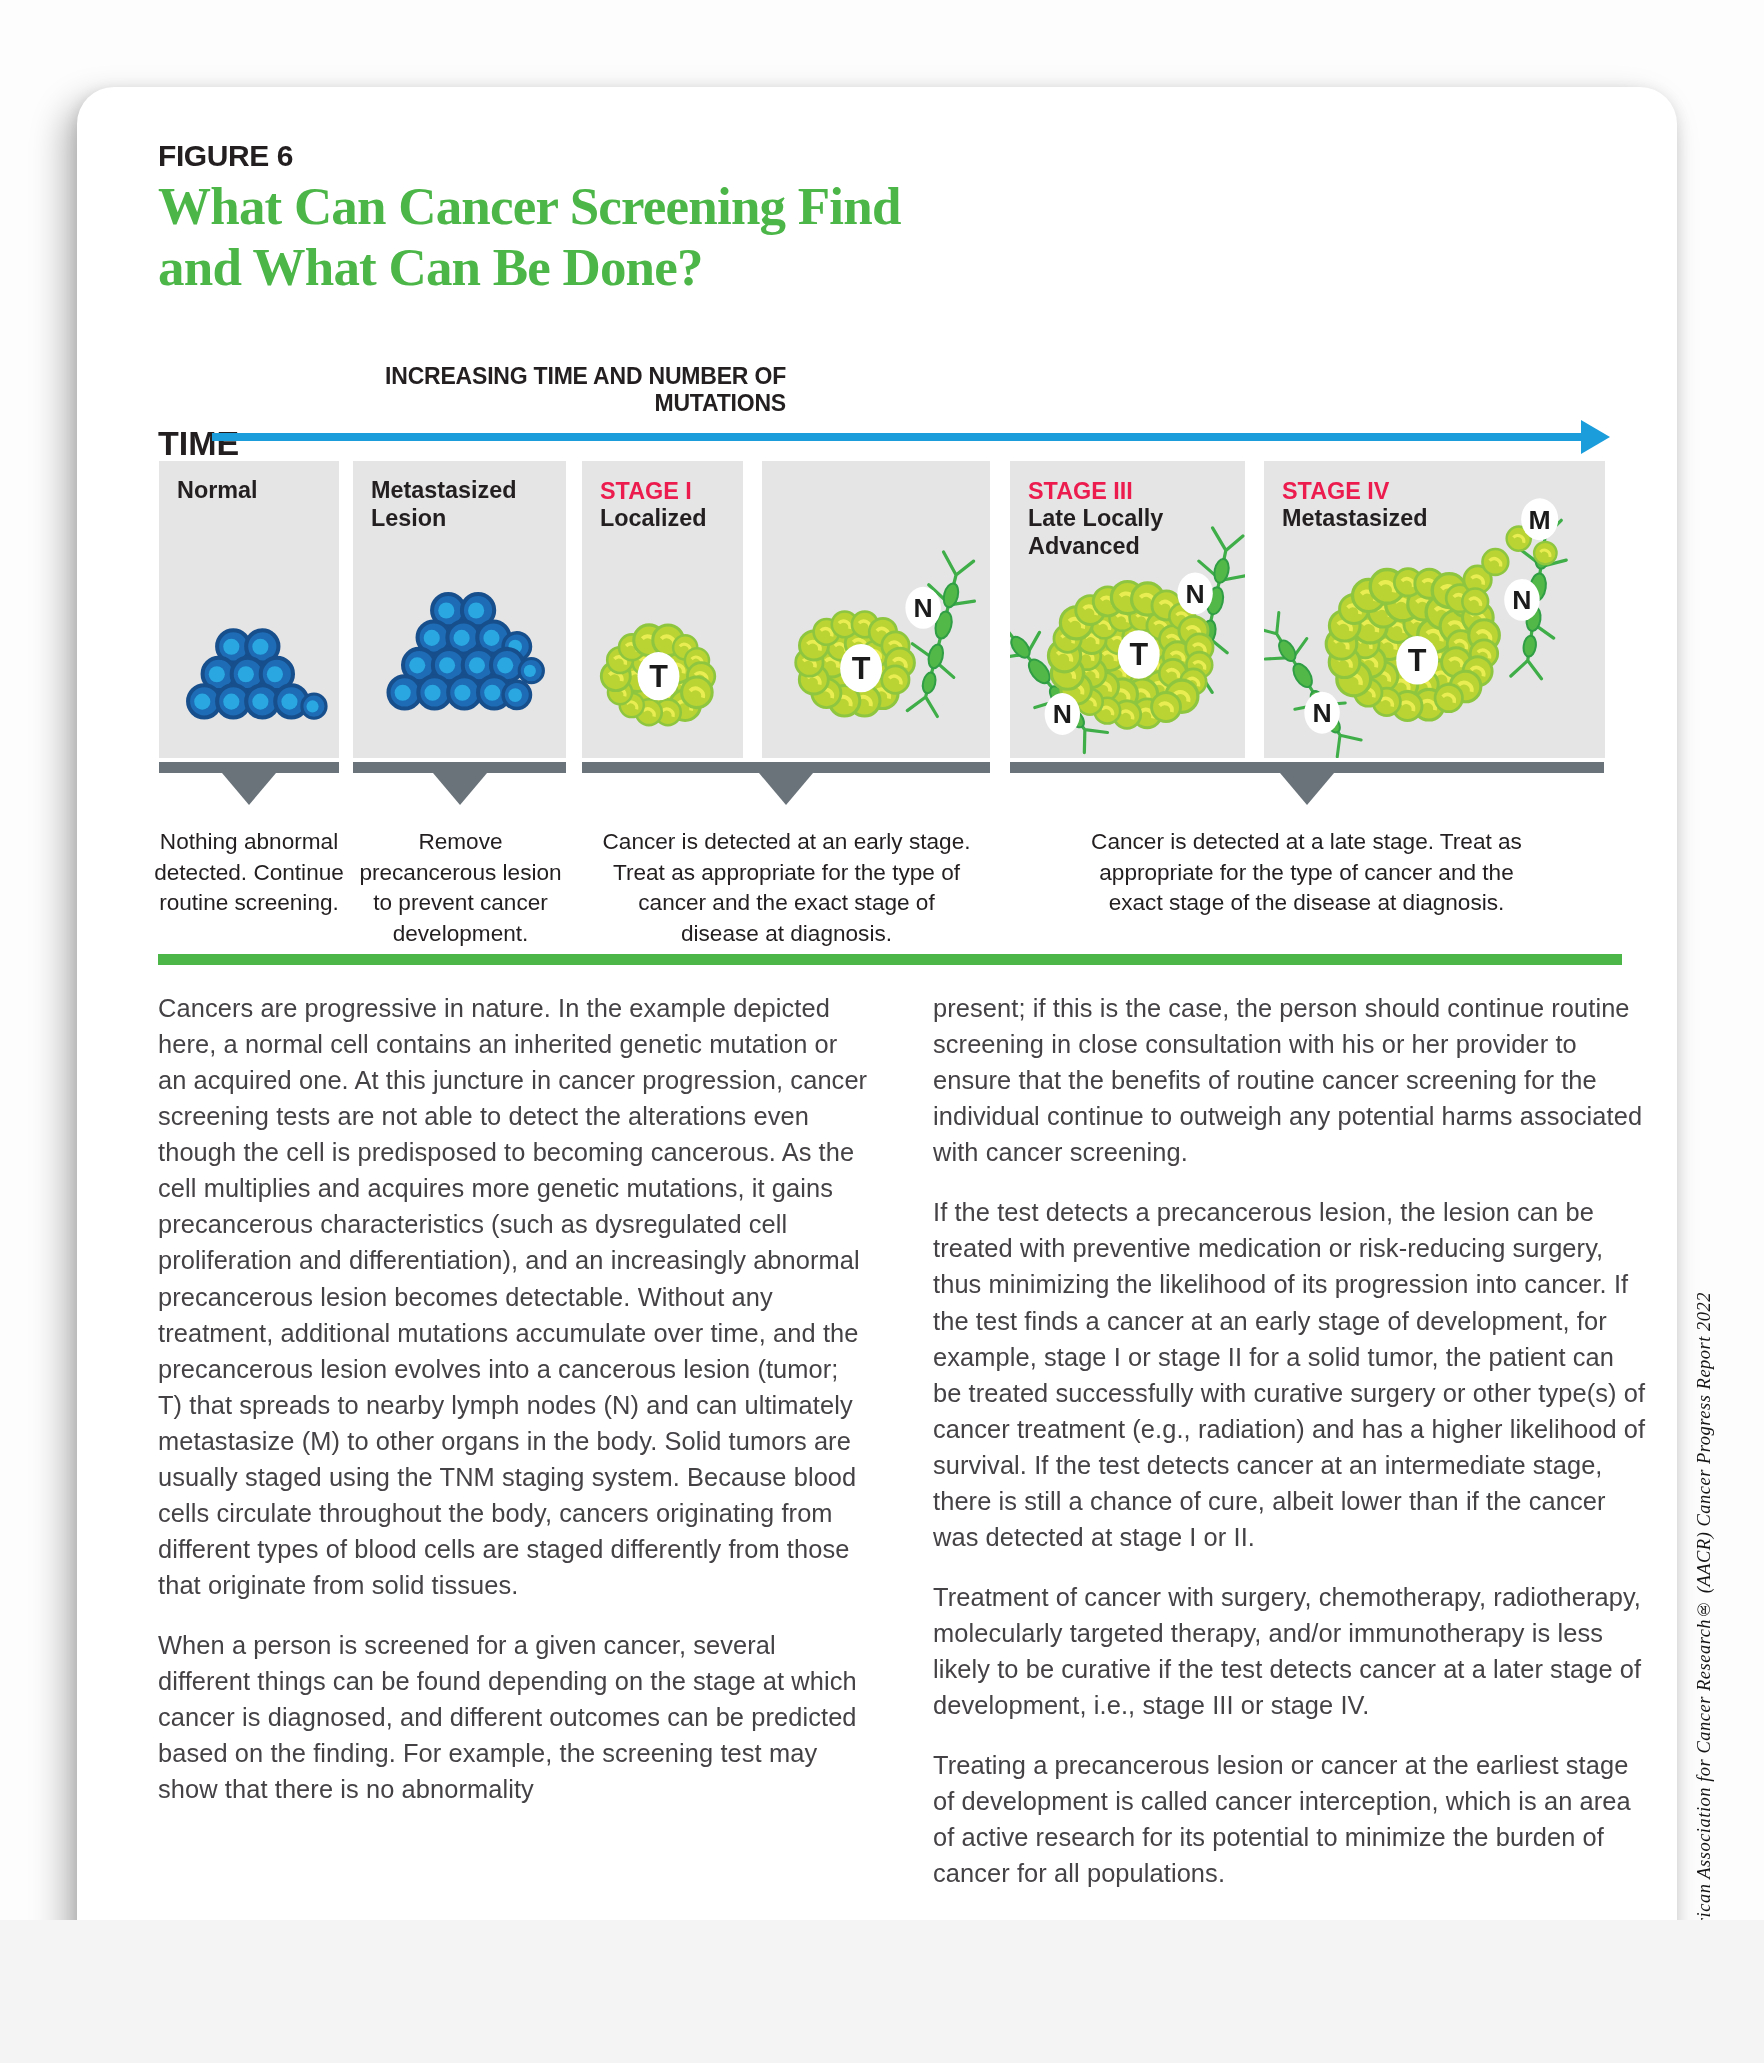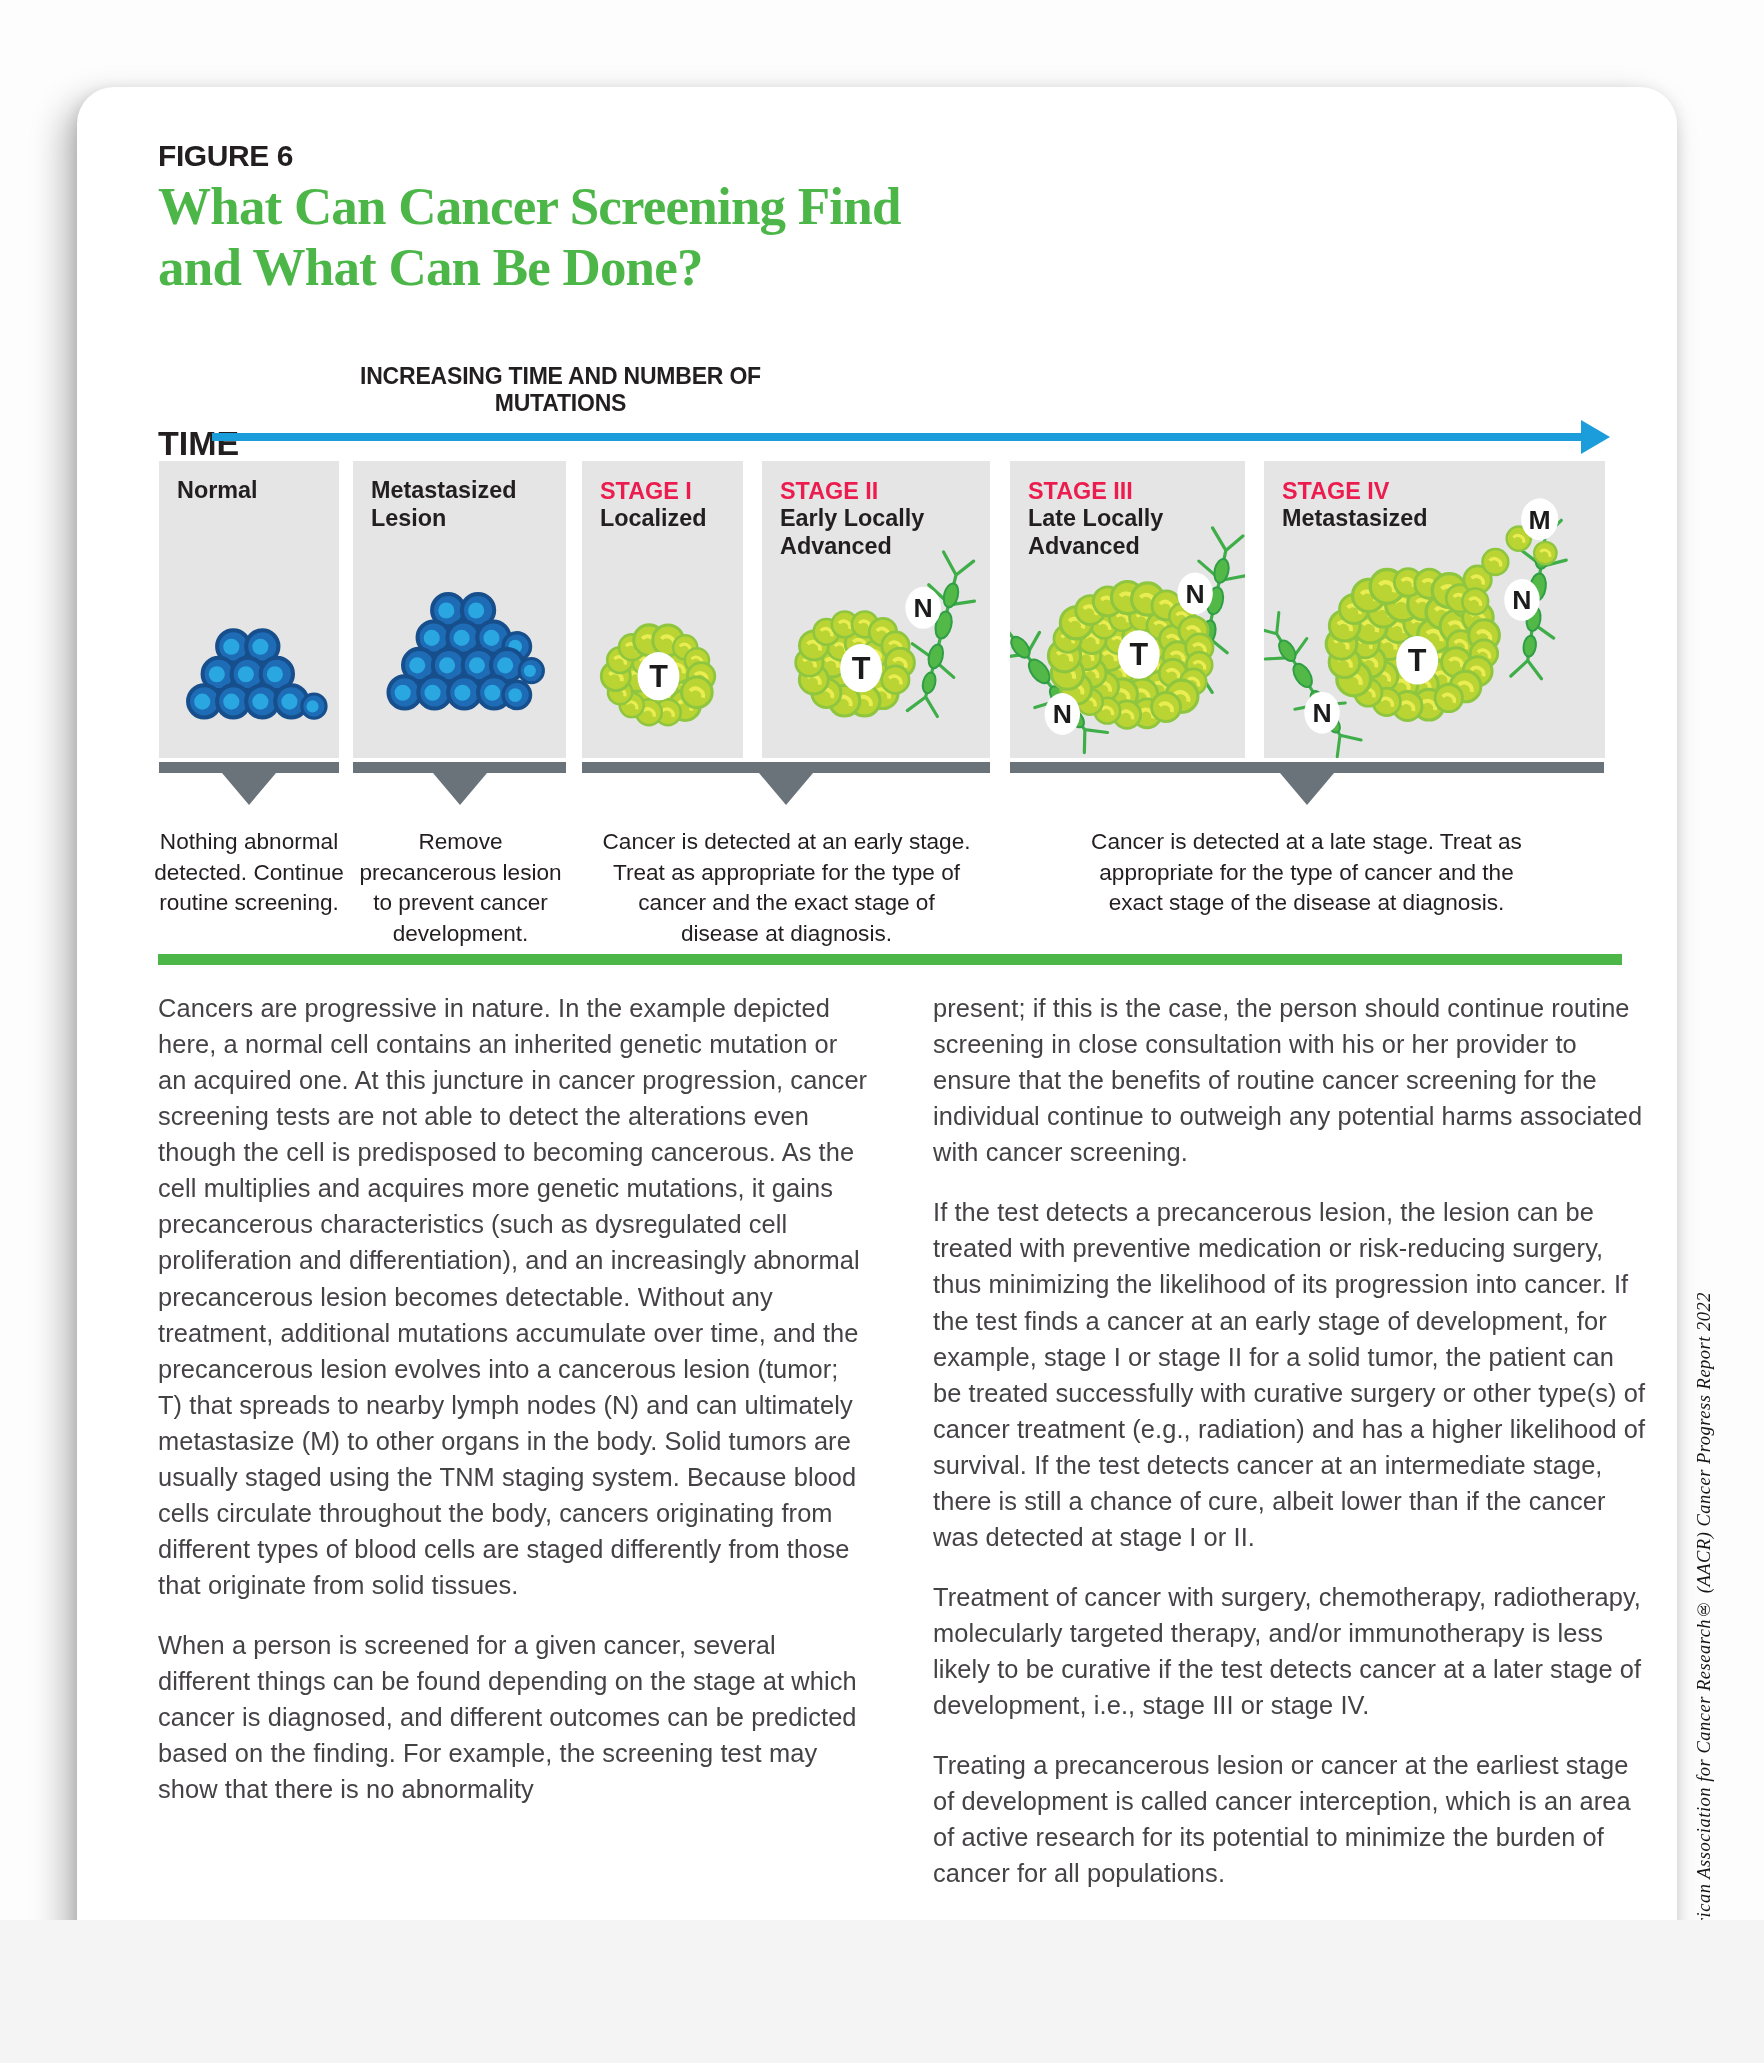--- a/index.html
+++ b/index.html
@@ -4,21 +4,21 @@
 <style>
   html,body{margin:0;padding:0;background:#f4f4f4;}
   .page{position:relative;width:1765px;height:1920px;background:#fdfdfd;overflow:hidden;
         font-family:"Liberation Sans",sans-serif;}
   .card{position:absolute;left:77px;top:87px;width:1600px;height:1935px;background:#ffffff;
         border-radius:37px;box-shadow:-13px 14.5px 34px rgba(0,0,0,.28), 0 4.8px 14.5px rgba(0,0,0,.12);}
   .figure-label{position:absolute;left:81px;top:52px;font-size:30px;font-weight:700;
         color:#231f20;letter-spacing:-0.4px;}
   .title{position:absolute;left:81px;top:89px;font-size:53px;font-weight:700;line-height:1.16;
         color:#4cb748;letter-spacing:-0.8px;font-family:Liberation Serif, serif;}
-  .diagram-header{position:absolute;left:258px;top:276px;width:451px;text-align:center;
+  .diagram-header{position:absolute;left:258px;top:276px;width:451px;text-align:right;
         font-size:23px;font-weight:700;color:#231f20;letter-spacing:-0.2px;}
   .time-label{position:absolute;left:81px;top:337px;font-size:34px;font-weight:700;color:#231f20;}
   .time-shaft{position:absolute;left:135px;top:346px;width:1370px;height:8px;background:#1b9ddb;}
   .time-head{position:absolute;left:1504px;top:333px;width:0;height:0;
         border-top:17px solid transparent;border-bottom:17px solid transparent;border-left:29px solid #1b9ddb;}
   .panel{position:absolute;top:374px;height:297px;background:#e5e5e5;overflow:hidden;}
   .panel .pad{padding:16px 16px 0 18px;}
   .stage-name{font-size:23.4px;font-weight:700;color:#ec1c4e;line-height:1.2;}
   .panel-name{font-size:23.4px;font-weight:700;color:#231f20;line-height:1.18;}
   .illus{position:absolute;left:0;right:0;bottom:4.8px;}
@@ -179,24 +179,20 @@
             <path d="M 134.2 203.1 a 9.5 9.5 0 0 1 16.1 8.6" fill="none" stroke="#e9ed51" stroke-width="4.9"></path>
             <g>
               <ellipse cx="95" cy="185" rx="26" ry="30" fill="#ffffff"></ellipse>
               <text x="95" y="185" dy="0.35em" text-anchor="middle" font-family="Liberation Sans, sans-serif" font-size="38" font-weight="700" fill="#1b1b1b">T</text>
             </g>
           </svg>
         </div>
     </div>
 
     <div class="panel" style="left:685px;width:228px;">
-      <div class="pad">
-        <div class="stage-name">STAGE II</div>
-        <div class="panel-name">Early Locally Advanced</div>
-      </div>
       <div class="illus">
           <svg width="228" height="226" viewBox="0 0 283 280">
             <g transform="translate(222 135) rotate(14) scale(1)">
               <path d="M0 -78 L0 78 M0 -78 L-22 -102 M0 -78 L17 -100 M0 78 L-18 100 M0 78 L20 98 M-1 -42 L-30 -58 M1 -40 L30 -52 M-1 30 L-32 18 M1 32 L28 46" stroke="#3fae49" stroke-width="4" fill="none" stroke-linecap="round"></path>
               <ellipse cx="0" cy="-52" rx="8.5" ry="15" fill="#52b848" stroke="#2f9e44" stroke-width="2.5"></ellipse>
               <ellipse cx="0" cy="-14" rx="9.5" ry="17" fill="#52b848" stroke="#2f9e44" stroke-width="2.5"></ellipse>
               <ellipse cx="0" cy="26" rx="8.5" ry="15" fill="#52b848" stroke="#2f9e44" stroke-width="2.5"></ellipse>
               <ellipse cx="0" cy="60" rx="7.5" ry="13" fill="#52b848" stroke="#2f9e44" stroke-width="2.5"></ellipse>
             </g>
             <circle cx="115.0" cy="168.0" r="20.0" fill="#b9d433" stroke="#8ec640" stroke-width="4.0"></circle>

